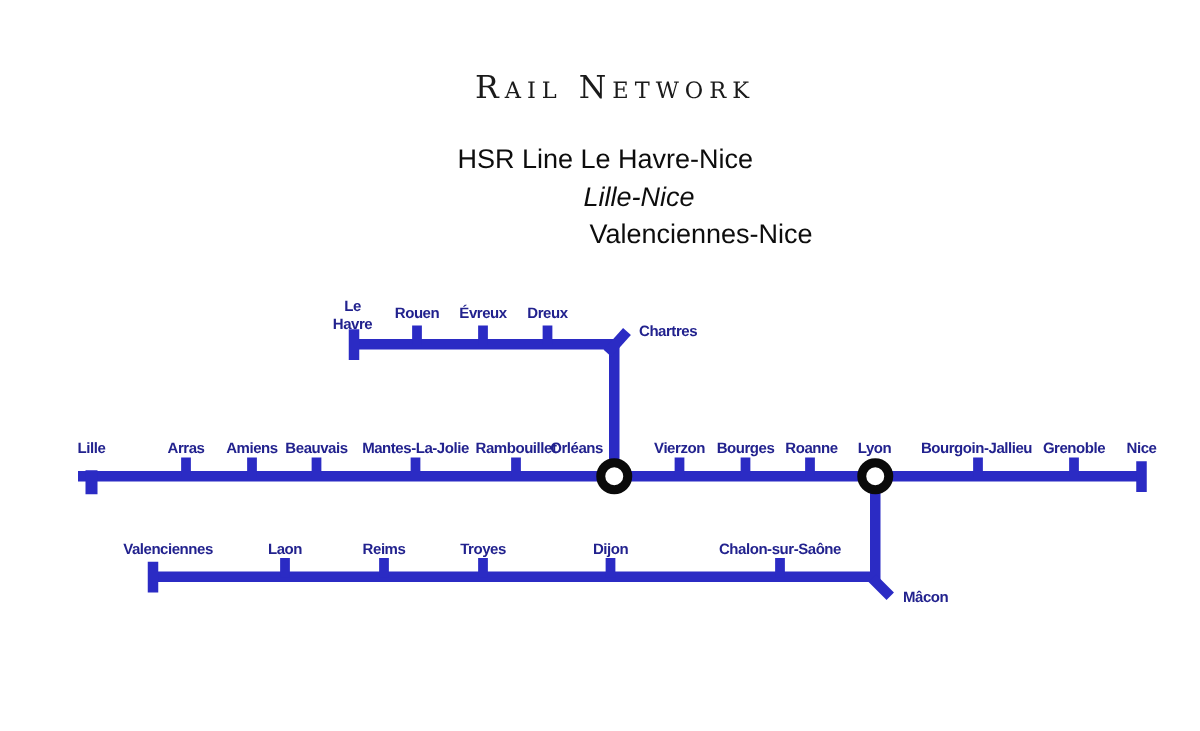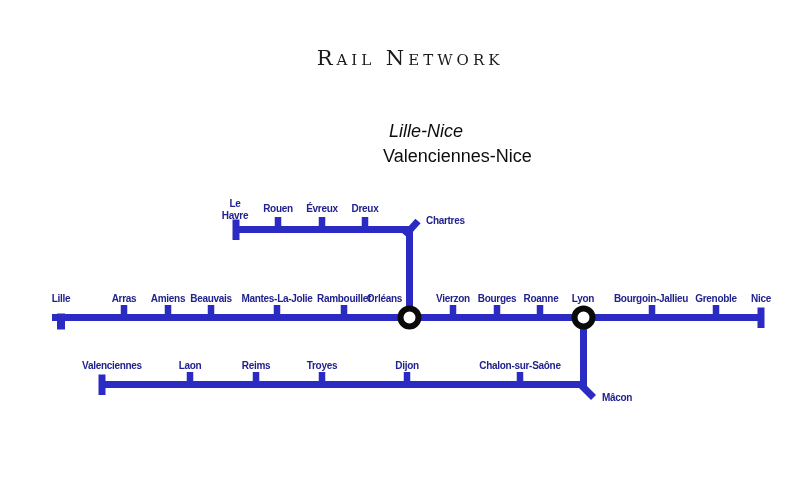--- a/index.html
+++ b/index.html
@@ -6,34 +6,35 @@
   html,body{margin:0;padding:0;}
   body{width:800px;height:487px;background:var(--bg);position:relative;overflow:hidden;
        font-family:"Liberation Sans",sans-serif;}
   #stage{position:absolute;inset:0;width:800px;height:429px;}
   .title{position:absolute;left:20px;top:46px;width:780px;text-align:center;
          font-family:"DejaVu Serif",serif;font-variant:small-caps;font-weight:400;
          font-size:21px;letter-spacing:4px;color:#1a1a1a;}
   .sub{position:absolute;font-size:18px;line-height:20px;color:#0d0d0d;white-space:pre;}
   #s0{left:305px;top:96px;}
   #s1{left:389px;top:121px;font-style:italic;}
-  #s2{left:383px;top:146px;}
+  #s2{left:393px;top:146px;}
   #net{position:absolute;left:0;top:0;}
   .route{fill:none;stroke:var(--line);stroke-width:7;stroke-linejoin:miter;}
   .mk{fill:var(--line);}
   .diag{stroke:var(--line);stroke-width:7;stroke-linecap:butt;}
   .interchange{fill:#ffffff;stroke:var(--ring);stroke-width:6;}
   .lbl{font-family:"Liberation Sans",sans-serif;font-weight:bold;font-size:10px;
        letter-spacing:-0.3px;fill:var(--label);}
 </style>
 </head>
 <body>
 
 <div id="stage">
   <div class="title">Rail Network</div>
+  <div class="sub" id="s0">HSR Line Le Havre-Nice</div>
   <div class="sub" id="s1">Lille-Nice</div>
   <div class="sub" id="s2">Valenciennes-Nice</div>
   <svg id="net" width="800" height="487" viewBox="0 0 800 487">
       <g>
         <polyline class="route" points="235,229.5 409.5,229.5 409.5,317.5"></polyline>
         <polyline class="route" points="52,317.5 762,317.5"></polyline>
         <polyline class="route" points="99,384.5 583.5,384.5 583.5,317.5"></polyline>
       </g>
       <g>
         <g>

